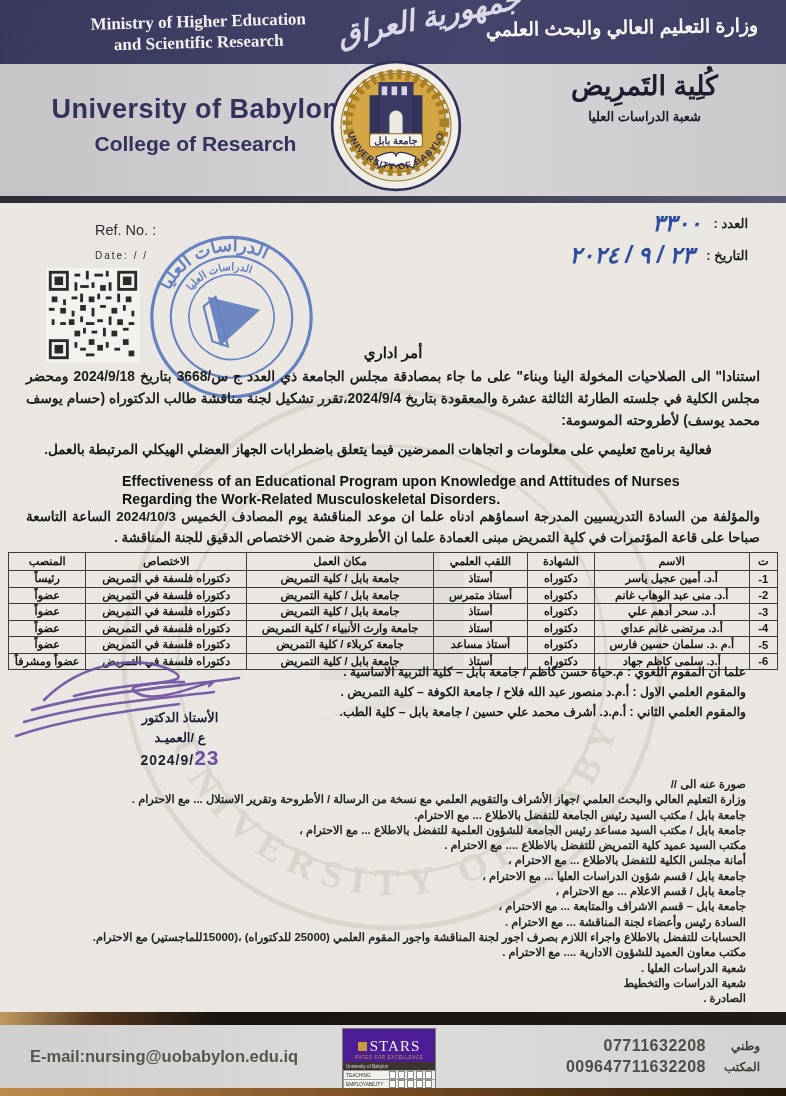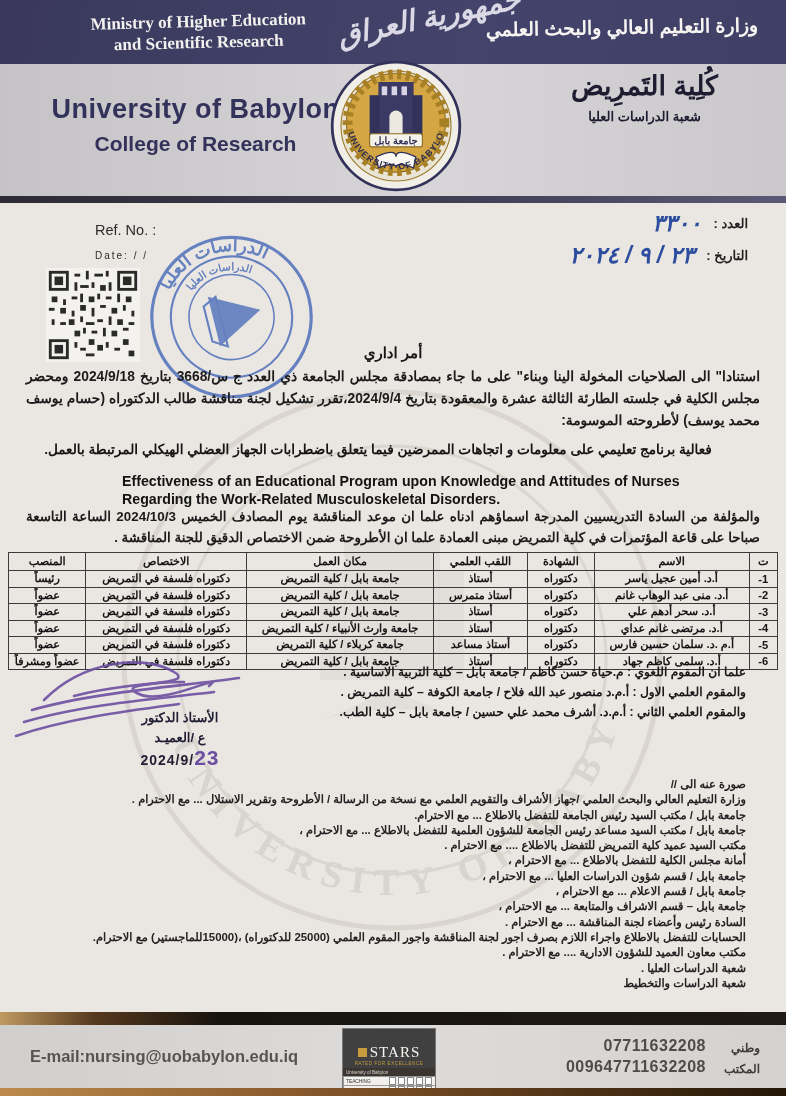--- a/index.html
+++ b/index.html
@@ -69,25 +69,25 @@
   .cc .h{font-weight:bold;}
   
   .wm{position:absolute;top:360px;left:92px;width:600px;height:600px;opacity:.14;pointer-events:none;}
   
   .dark-bar{position:absolute;top:1012px;left:0;right:0;height:13px;
             background:linear-gradient(90deg,#bf9a60 0%,#55381e 12%,#17130f 28%,#1f1a15 100%);}
   .footerband{position:absolute;top:1025px;left:0;right:0;height:63px;
               background:linear-gradient(90deg,#d1cfcd,#dedcda 50%,#d4d2d0);}
   .email{position:absolute;top:1047px;left:30px;font-size:16.5px;font-weight:bold;color:#56544f;}
   .phones{position:absolute;top:1037px;right:26px;}
-  .phone-row{display:flex;justify-content:flex-end;gap:16px;align-items:flex-end;margin-bottom:3px;}
+  .phone-row{display:flex;justify-content:flex-end;gap:16px;align-items:center;margin-bottom:3px;}
   .phone-num{font-size:16px;font-weight:bold;color:#4e4c49;letter-spacing:.5px;}
   .phone-lab{font-size:12px;font-weight:bold;color:#3e3c39;direction:rtl;width:38px;text-align:right;}
   .stars{position:absolute;top:1028px;left:342px;width:92px;border:1px solid #777;}
-  .stars-top{background:#404040;color:#f5f3ee;text-align:center;padding:14px 0 1px;}
+  .stars-top{background:#4c1d95;color:#f5f3ee;text-align:center;padding:8px 0 1px;}
   .stars-title{font-family:"Liberation Serif",serif;font-size:15px;letter-spacing:1px;
                display:inline-flex;align-items:center;gap:3px;}
   .gold-sq{display:inline-block;width:9px;height:9px;background:#c89a3e;}
   .stars-sub{font-size:4.5px;color:#c89a3e;letter-spacing:.6px;padding-bottom:1px;}
   .stars-strip{background:#3a3530;color:#ddd9d2;font-size:4.5px;display:flex;
                justify-content:space-between;padding:1.5px 3px;}
   .stars-row{display:flex;background:#f2f0ec;border-top:1px solid #999;font-size:4.8px;color:#333;
              align-items:center;}
   .stars-row .lab{width:42%;padding:1.5px 2px;border-left:1px solid #999;}
   .boxes{display:flex;gap:1.5px;padding:0 3px;}
@@ -381,20 +381,21 @@
     <div>مكتب السيد عميد كلية التمريض للتفضل بالاطلاع .... مع الاحترام .</div>
     <div>أمانة مجلس الكلية للتفضل بالاطلاع ... مع الاحترام ،</div>
     <div>جامعة بابل / قسم شؤون الدراسات العليا ... مع الاحترام ،</div>
     <div>جامعة بابل / قسم الاعلام ... مع الاحترام ،</div>
     <div>جامعة بابل – قسم الاشراف والمتابعة ... مع الاحترام ،</div>
     <div>السادة رئيس وأعضاء لجنة المناقشة ... مع الاحترام .</div>
     <div>الحسابات للتفضل بالاطلاع واجراء اللازم بصرف اجور لجنة المناقشة واجور المقوم العلمي (25000 للدكتوراه) ،(15000للماجستير) مع الاحترام.</div>
     <div>مكتب معاون العميد للشؤون الادارية .... مع الاحترام .</div>
     <div>شعبة الدراسات العليا .</div>
     <div>شعبة الدراسات والتخطيط</div>
+    <div>الصادرة .</div>
   </div>
 
   <div class="dark-bar"></div>
   <div class="footerband"></div>
   <div class="email">E-mail:nursing@uobabylon.edu.iq</div>
 
   <div class="stars">
     <div class="stars-top">
       <span class="stars-title">
         <span class="gold-sq"></span>

